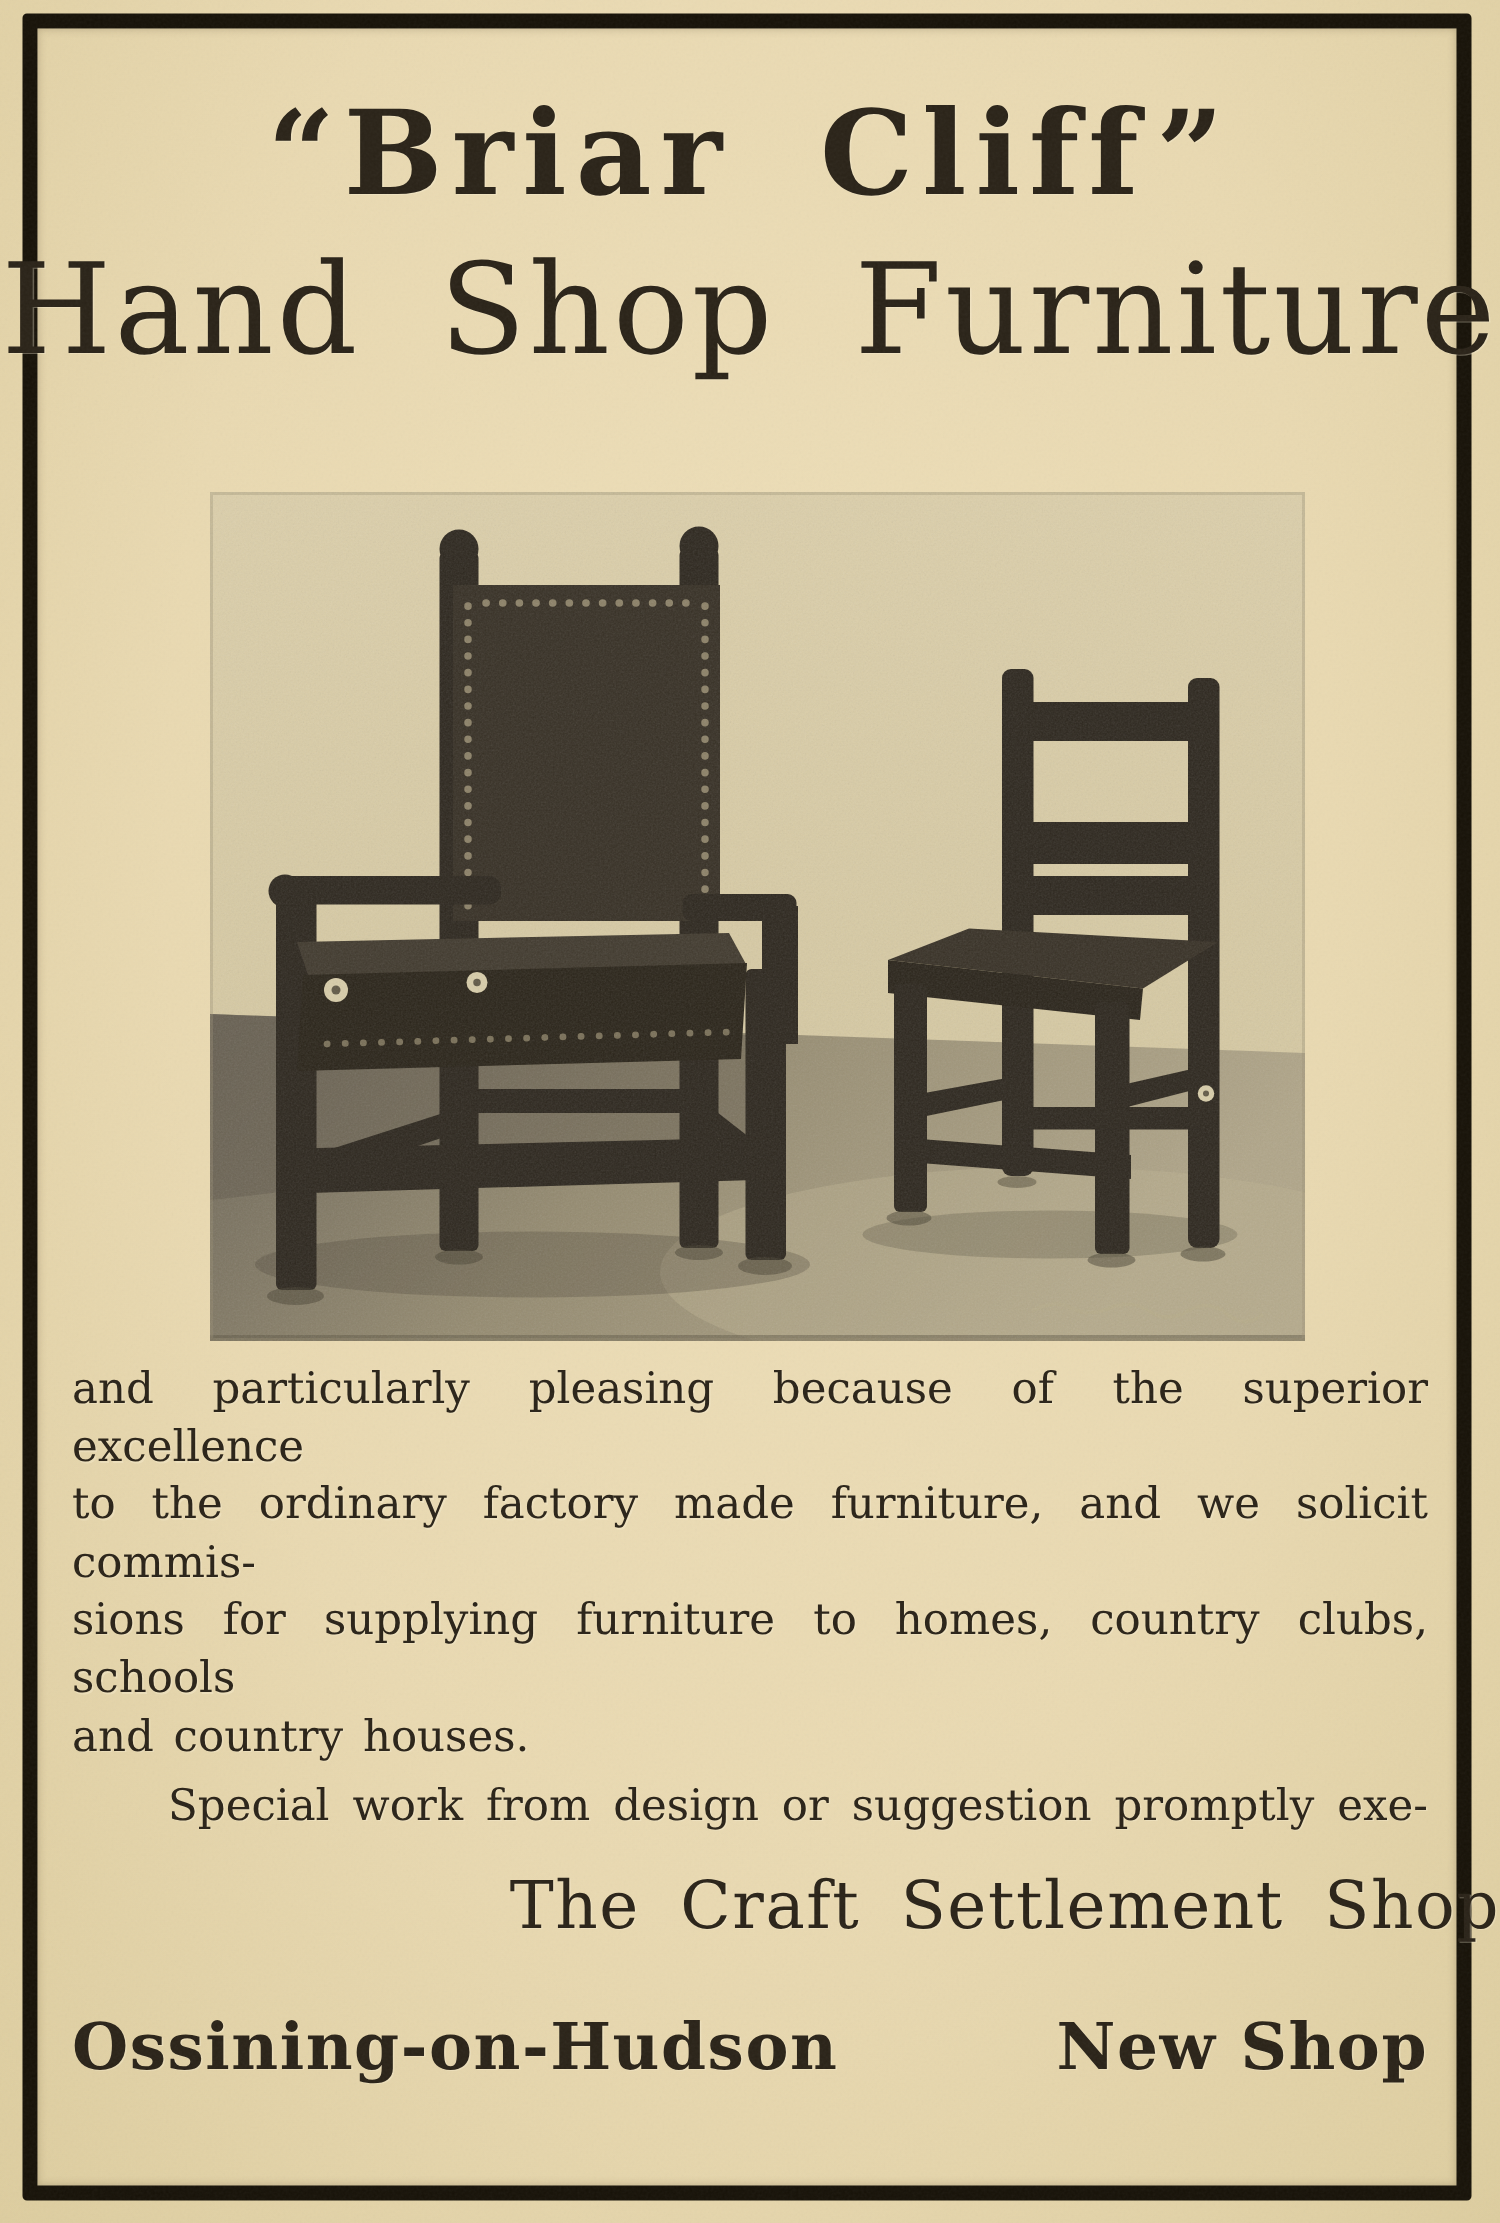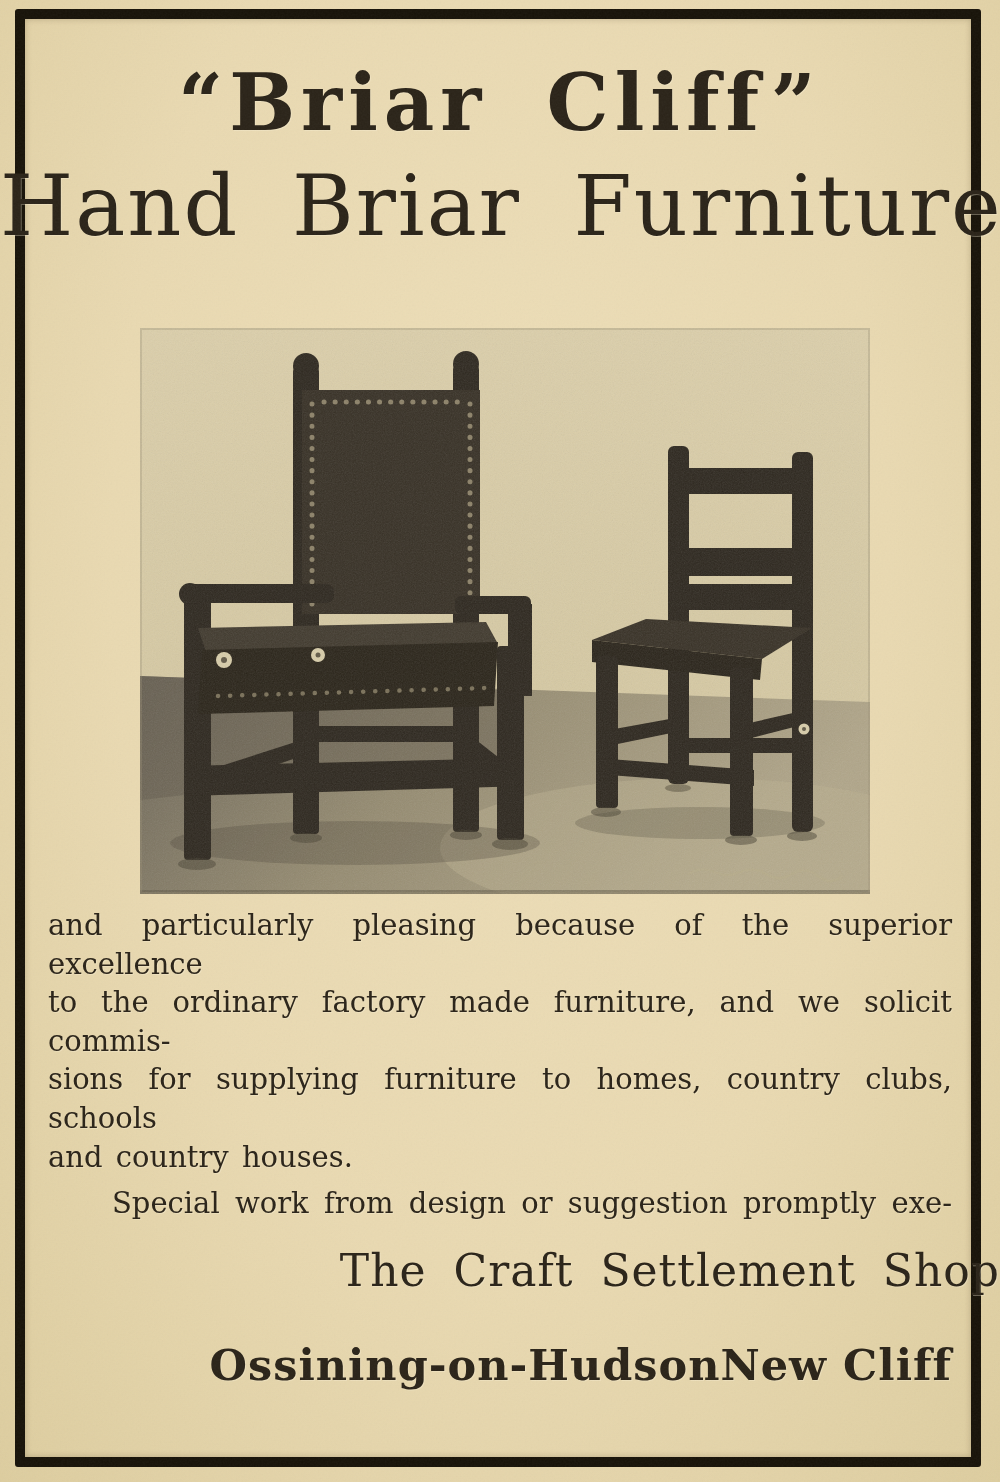--- a/index.html
+++ b/index.html
@@ -22,32 +22,32 @@
   .t2{top:164px;font-size:84px;letter-spacing:2px;word-spacing:24px;}
   .photo{position:absolute;left:140px;top:328px;width:730px;height:566px;}
   .photo svg{display:block;}
   .bodytext{position:absolute;left:48px;top:906px;width:904px;font-size:29px;line-height:38.6px;word-spacing:4px;}
   .line{white-space:normal;}
   .line.just{text-align:justify;text-align-last:justify;}
   .line.indent{text-indent:64px;}
   .para+.para{margin-top:8px;}
   .ital{font-style:italic;}
   .shop{position:absolute;left:0;width:100%;text-align:right;top:1249px;font-size:44px;letter-spacing:1px;word-spacing:12px;line-height:1;white-space:nowrap;}
-  .addr{position:absolute;left:48px;top:1344px;width:904px;display:flex;justify-content:flex-end;font-size:43px;font-weight:bold;letter-spacing:1px;line-height:1;}
+  .addr{position:absolute;left:48px;top:1344px;width:904px;display:flex;justify-content:space-between;font-size:43px;font-weight:bold;letter-spacing:1px;line-height:1;}
   .pgrain{position:absolute;left:0;top:0;z-index:6;pointer-events:none;}
 </style>
 </head>
 <body>
 
 <div class="page">
 
   <div class="frame"></div>
 
   <div class="title t1">“Briar Cliff”</div>
-  <div class="title t2">Hand Briar Furniture</div>
+  <div class="title t2">Hand Shop Furniture</div>
 
   <div class="photo">
     <svg viewBox="0 0 730 566" width="730" height="566">
       <defs>
         <linearGradient id="wallG" x1="0" y1="0" x2="0" y2="1">
           <stop offset="0" stop-color="#dccfaa"></stop>
           <stop offset="0.75" stop-color="#d5c8a1"></stop>
           <stop offset="1" stop-color="#cfc29a"></stop>
         </linearGradient>
         <linearGradient id="floorG" x1="0" y1="0" x2="1" y2="0.25">
@@ -141,21 +141,21 @@
       </div>
       <div class="para">
         <div class="line just indent"><span>Special work from design or suggestion promptly exe-</span></div>
       </div>
     </div>
 
   <div class="shop">The Craft Settlement Shop</div>
 
   <div class="addr">
     <span>Ossining-on-Hudson</span>
-    <span>New Cliff</span>
+    <span>New Shop</span>
   </div>
 
   <svg class="pgrain" width="1000" height="1482">
     <filter id="gpage">
       <feTurbulence type="fractalNoise" baseFrequency="0.55" numOctaves="2" stitchTiles="stitch"></feTurbulence>
       <feColorMatrix type="saturate" values="0"></feColorMatrix>
     </filter>
     <rect width="1000" height="1482" filter="url(#gpage)" opacity="0.05"></rect>
   </svg>
 

